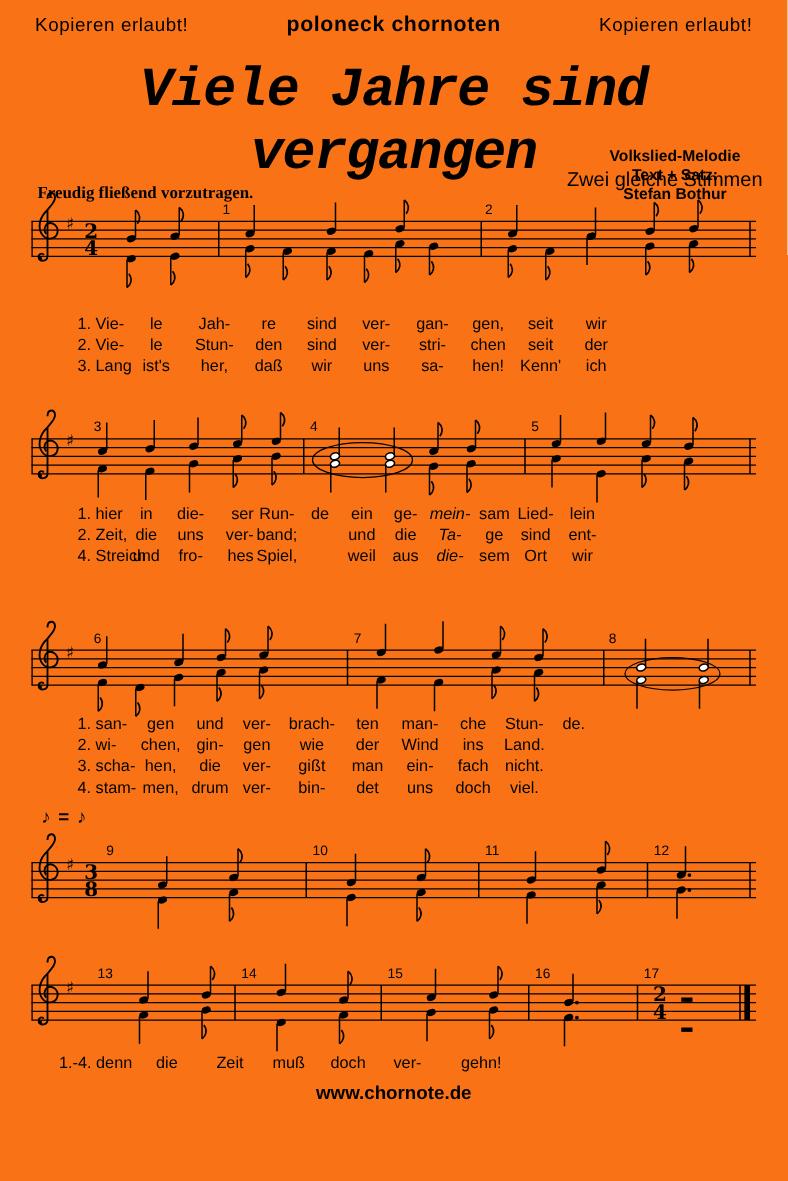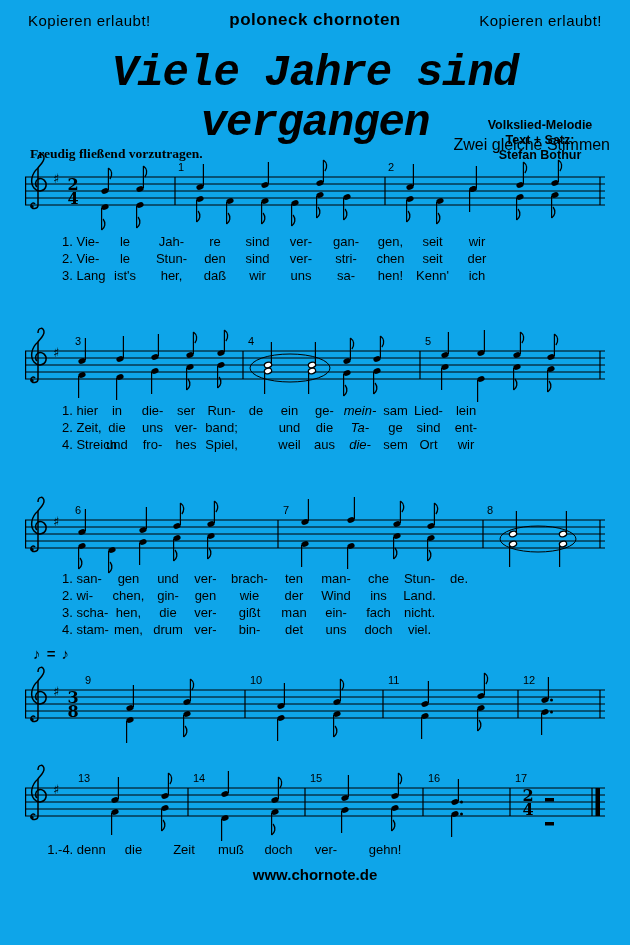--- a/index.html
+++ b/index.html
@@ -1,16 +1,16 @@
 <!DOCTYPE html>
 <html><head>
 <meta charset="utf-8">
 <style>
   html,body{margin:0;padding:0;background:#fff;}
-  .page{position:relative;width:630px;height:945px;background:#0ea5e9;overflow:hidden;
+  .page{position:relative;width:630px;height:945px;background:#f97316;overflow:hidden;
         font-family:"Liberation Sans",sans-serif;color:#000;}
   .abs{position:absolute;}
   .hdr-left{left:28px;top:12px;font-size:15px;letter-spacing:.5px;}
   .hdr-center{left:0;width:630px;top:10px;text-align:center;font-size:17px;font-weight:700;letter-spacing:.5px;}
   .hdr-right{right:28px;top:12px;font-size:15px;letter-spacing:.5px;}
   .title{left:0;width:630px;top:48px;text-align:center;
          font-family:Liberation Mono, monospace;font-style:italic;font-weight:700;
          font-size:44px;letter-spacing:-1px;}
   .subtitle{left:0;width:610px;top:136px;text-align:right;font-size:16px;}
   .credits{left:470px;width:140px;top:118px;text-align:center;font-size:12.5px;font-weight:700;line-height:15px;}
@@ -23,21 +23,21 @@
   .syl{display:inline-block;box-sizing:border-box;text-align:center;vertical-align:top;}
   
   .lr-s1 .syl:nth-child(1){width:61px;text-align:left;padding-left:22px;}
   .lr-s1 .syl:nth-child(2){width:48px;} .lr-s1 .syl:nth-child(3){width:45px;}
   .lr-s1 .syl:nth-child(4){width:42px;} .lr-s1 .syl:nth-child(5){width:43px;}
   .lr-s1 .syl:nth-child(6){width:44px;} .lr-s1 .syl:nth-child(7){width:46px;}
   .lr-s1 .syl:nth-child(8){width:43px;} .lr-s1 .syl:nth-child(9){width:41px;}
   .lr-s1 .syl:nth-child(10){width:48px;}
   .lr-s2 .syl:nth-child(1){width:58px;text-align:left;padding-left:22px;}
   .lr-s2 .syl:nth-child(2){width:38px;} .lr-s2 .syl:nth-child(3){width:33px;}
-  .lr-s2 .syl:nth-child(4){width:34px;} .lr-s2 .syl:nth-child(5){width:37px;}
+  .lr-s2 .syl:nth-child(4){width:34px;text-align:right;} .lr-s2 .syl:nth-child(5){width:37px;}
   .lr-s2 .syl:nth-child(6){width:32px;} .lr-s2 .syl:nth-child(7){width:35px;}
   .lr-s2 .syl:nth-child(8){width:35px;} .lr-s2 .syl:nth-child(9){width:36px;font-style:italic;}
   .lr-s2 .syl:nth-child(10){width:35px;} .lr-s2 .syl:nth-child(11){width:31px;}
   .lr-s2 .syl:nth-child(12){width:44px;}
   .lr-s3 .syl:nth-child(1){width:66px;text-align:left;padding-left:22px;}
   .lr-s3 .syl:nth-child(2){width:45px;} .lr-s3 .syl:nth-child(3){width:34px;}
   .lr-s3 .syl:nth-child(4){width:41px;} .lr-s3 .syl:nth-child(5){width:47px;}
   .lr-s3 .syl:nth-child(6){width:42px;} .lr-s3 .syl:nth-child(7){width:42px;}
   .lr-s3 .syl:nth-child(8){width:43px;} .lr-s3 .syl:nth-child(9){width:39px;}
   .lr-s3 .syl:nth-child(10){width:40px;}
@@ -195,21 +195,21 @@
         <ellipse cx="530" cy="40" rx="3.7" ry="2.7" transform="rotate(-18 530 40)"></ellipse>
         <line x1="533.4" y1="39" x2="533.4" y2="17" stroke="#000" stroke-width="1.2"></line>
         <path d="M533.4 17 c3.5 2.5 4.5 7 1.5 11" fill="none" stroke="#000" stroke-width="1.3"></path>
       </g>
       <g>
         <ellipse cx="530" cy="52" rx="3.7" ry="2.7" transform="rotate(-18 530 52)"></ellipse>
         <line x1="526.6" y1="53" x2="526.6" y2="75" stroke="#000" stroke-width="1.2"></line>
         <path d="M526.6 75 c3.5 -2.5 4.5 -7 1.5 -11" fill="none" stroke="#000" stroke-width="1.3"></path>
       </g>
     </svg>
-  <div class="abs lyrics lr-s1" style="left:40px;top:233px;">
+  <div class="abs lyrics lr-s1" style="left:40px;top:250px;">
     <div class="lyr-row"><span class="syl">1. Vie-</span><span class="syl">le</span><span class="syl">Jah-</span><span class="syl">re</span><span class="syl">sind</span><span class="syl">ver-</span><span class="syl">gan-</span><span class="syl">gen,</span><span class="syl">seit</span><span class="syl">wir</span></div>
     <div class="lyr-row"><span class="syl">2. Vie-</span><span class="syl">le</span><span class="syl">Stun-</span><span class="syl">den</span><span class="syl">sind</span><span class="syl">ver-</span><span class="syl">stri-</span><span class="syl">chen</span><span class="syl">seit</span><span class="syl">der</span></div>
     <div class="lyr-row"><span class="syl">3. Lang</span><span class="syl">ist's</span><span class="syl">her,</span><span class="syl">daß</span><span class="syl">wir</span><span class="syl">uns</span><span class="syl">sa-</span><span class="syl">hen!</span><span class="syl">Kenn'</span><span class="syl">ich</span></div>
   </div>
 
   <svg id="sv2" class="sysvg" style="left:25px;top:317px;" width="580" height="92" viewBox="0 0 580 92">
     <g class="staff">
         <line x1="0" y1="34" x2="580" y2="34" stroke="#000" stroke-width="1"></line>
         <line x1="0" y1="41" x2="580" y2="41" stroke="#000" stroke-width="1"></line>
         <line x1="0" y1="48" x2="580" y2="48" stroke="#000" stroke-width="1"></line>

